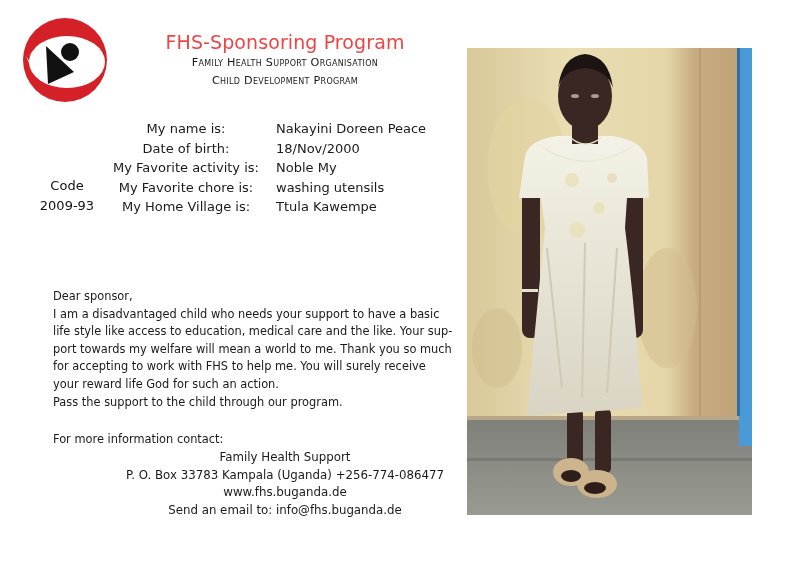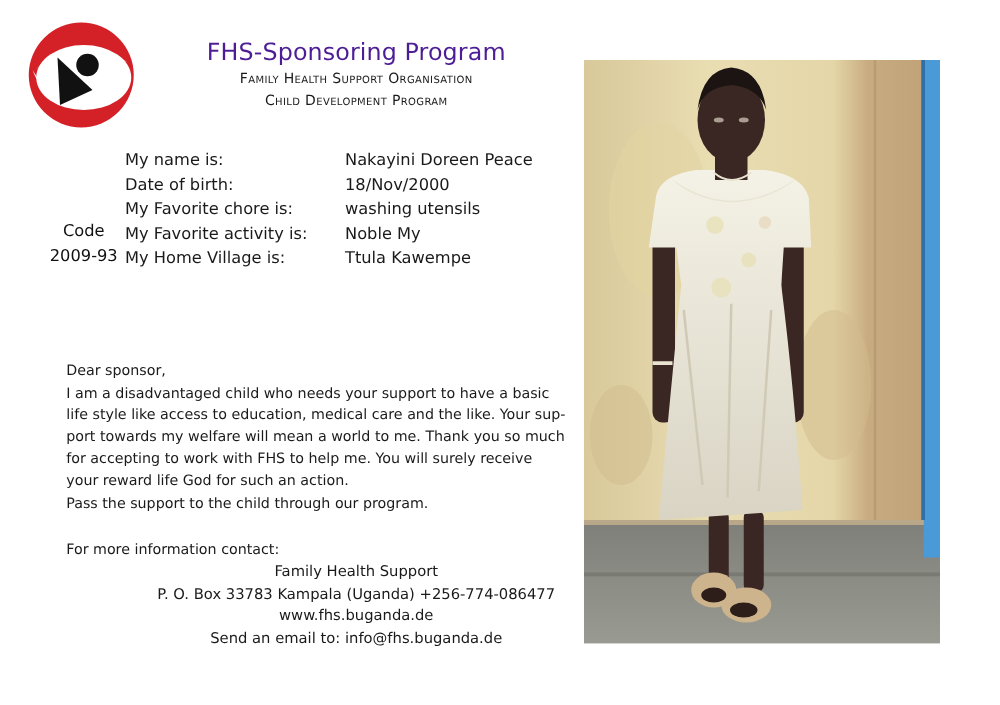--- a/index.html
+++ b/index.html
@@ -2,29 +2,29 @@
 <html><head>
 <meta charset="utf-8">
 <style>
   html, body { margin: 0; padding: 0; background: #ffffff; }
   body { width: 800px; height: 564px; position: relative; overflow: hidden;
          font-family: "DejaVu Sans", sans-serif; color: #1a1a1a; }
 
   .logo { position: absolute; left: 22px; top: 16px; width: 86px; height: 88px; }
 
   .header { position: absolute; left: 140px; top: 30px; width: 290px; text-align: center; }
-  .title { font-size: 19px; line-height: 24px; letter-spacing: 0.1px; color: #4c1d95; }
+  .title { font-size: 19px; line-height: 24px; letter-spacing: 0.1px; color: #ef4444; }
   .subtitle { font-size: 11.2px; line-height: 18px; font-variant: small-caps; letter-spacing: 0.3px; color: #1a1a1a; }
 
   .code { position: absolute; left: 28px; top: 176px; width: 78px; text-align: center;
           font-size: 13px; line-height: 20px; color: #111; }
 
   .profile { position: absolute; left: 100px; top: 119px; width: 360px; }
   .row { display: flex; height: 19.5px; font-size: 13px; line-height: 19.5px; color: #1a1a1a; }
-  .row .lbl { width: 172px; text-align: left; white-space: nowrap; }
+  .row .lbl { width: 172px; text-align: center; white-space: nowrap; }
   .row .val { padding-left: 4px; white-space: nowrap; }
 
   .letter { position: absolute; left: 53px; top: 288px; width: 405px; font-size: 11.4px;
             line-height: 17.6px; color: #1a1a1a; }
   .letter p { margin: 0; white-space: nowrap; }
 
   .contact-intro { position: absolute; left: 53px; top: 431px; font-size: 11.4px; line-height: 17.6px; }
   .contact { position: absolute; left: 40px; top: 449px; width: 490px; text-align: center;
              font-size: 11.8px; line-height: 17.6px; color: #1a1a1a; }
   .contact div { white-space: nowrap; }
@@ -60,26 +60,26 @@
 <div class="profile">
   <div class="row">
     <span class="lbl">My name is:</span>
     <span class="val">Nakayini Doreen Peace</span>
   </div>
   <div class="row">
     <span class="lbl">Date of birth:</span>
     <span class="val">18/Nov/2000</span>
   </div>
   <div class="row">
+    <span class="lbl">My Favorite activity is:</span>
+    <span class="val">Noble My</span>
+  </div>
+  <div class="row">
     <span class="lbl">My Favorite chore is:</span>
     <span class="val">washing utensils</span>
-  </div>
-  <div class="row">
-    <span class="lbl">My Favorite activity is:</span>
-    <span class="val">Noble My</span>
   </div>
   <div class="row">
     <span class="lbl">My Home Village is:</span>
     <span class="val">Ttula Kawempe</span>
   </div>
 </div>
 
 <div class="letter">
   <p>Dear sponsor,</p>
   <p>I am a disadvantaged child who needs your support to have a basic</p>

